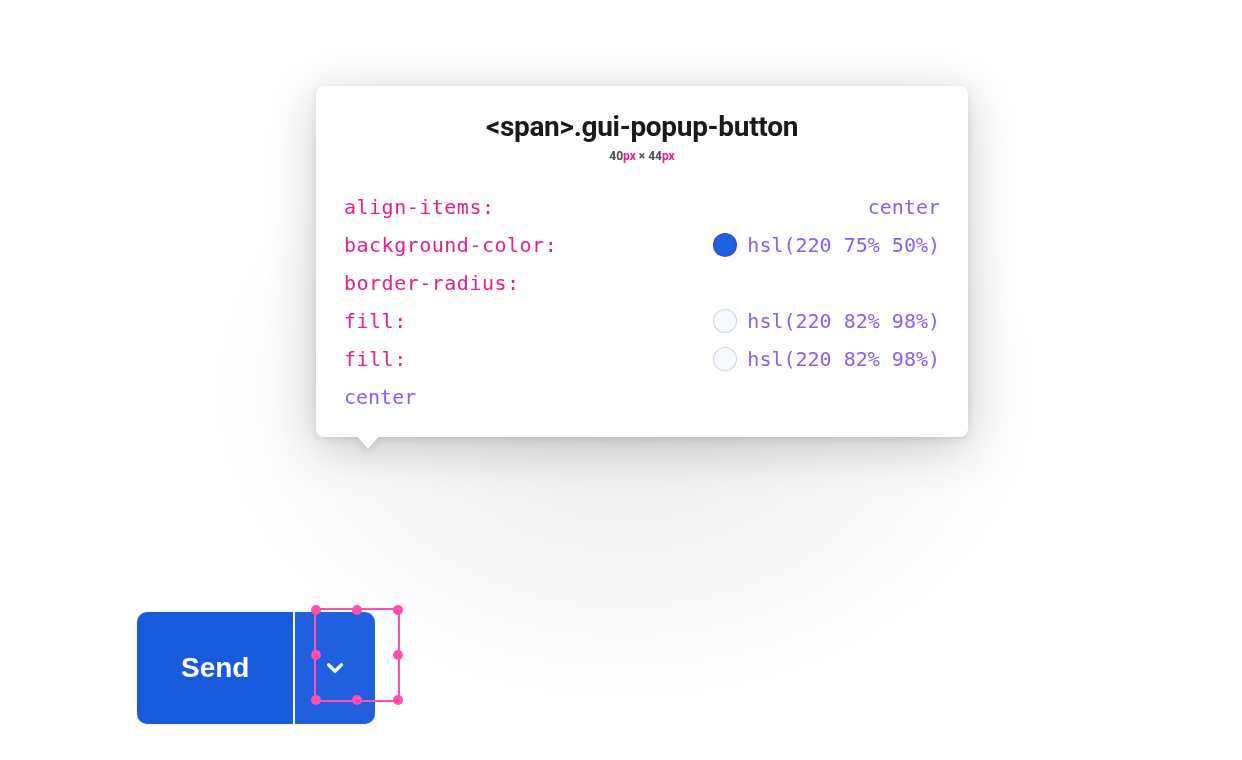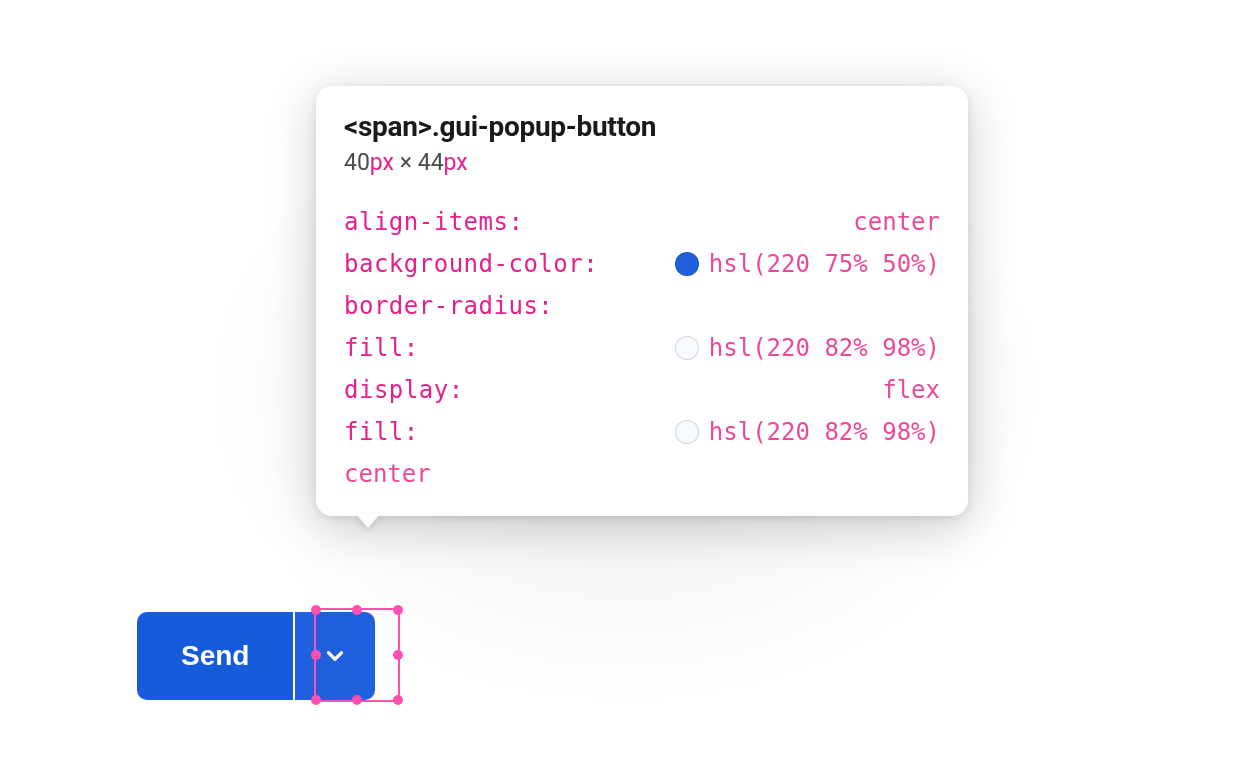--- a/index.html
+++ b/index.html
@@ -25,24 +25,25 @@
       background: radial-gradient(ellipse at center, rgba(0,0,0,0.08) 0%, rgba(0,0,0,0) 70%);
       z-index: 0;
     }
     
     .tooltip-panel {
       position: absolute;
       left: 316px;
       top: 86px;
       width: 652px;
       background: #ffffff;
-      border-radius: 16px;
+      border-radius: 8px;
       box-shadow: 0 10px 50px rgba(0,0,0,0.2), 0 2px 8px rgba(0,0,0,0.1);
       padding: 24px 28px 28px 28px;
       z-index: 10;
+      text-align: center;
     }
     
     .tooltip-arrow {
       position: absolute;
       left: 40px;
       bottom: -12px;
       width: 0;
       height: 0;
       border-left: 12px solid transparent;
       border-right: 12px solid transparent;
@@ -55,54 +56,54 @@
     }
     
     .selector-line {
       font-size: 28px;
       font-weight: 700;
       color: #1a1a1a;
       letter-spacing: -0.3px;
     }
     
     .dimensions-line {
-      font-size: 23px;
+      font-size: 12px;
       color: #4a4a4a;
       margin-top: 6px;
-      font-weight: 400;
+      font-weight: 700;
     }
     
     .dim-unit {
       color: #e91e8c;
     }
     
     .properties-list {
       display: flex;
       flex-direction: column;
       gap: 14px;
     }
     
     .prop-row {
       display: flex;
       align-items: center;
       justify-content: space-between;
       font-family: "SF Mono", Menlo, Monaco, Consolas, monospace;
-      font-size: 24px;
+      font-size: 20px;
     }
     
     .prop-name {
       color: #e91e8c;
       letter-spacing: 0.5px;
     }
     
     .prop-value-wrap {
       display: flex;
       align-items: center;
       gap: 10px;
-      color: #ec4899;
+      color: #8b5cf6;
     }
     
     .color-swatch {
       width: 24px;
       height: 24px;
       border-radius: 50%;
       border: 1px solid rgba(0,0,0,0.15);
       flex-shrink: 0;
     }
     
@@ -112,21 +113,21 @@
     
     .swatch-white {
       background: hsl(220, 82%, 98%);
     }
     
     .split-button {
       position: absolute;
       left: 137px;
       top: 612px;
       display: flex;
-      height: 88px;
+      height: 112px;
       z-index: 5;
     }
     
     .send-button {
       background: hsl(220, 80%, 48%);
       color: #ffffff;
       border: none;
       border-radius: 10px 0 0 10px;
       padding: 0 44px;
       font-size: 28px;
@@ -220,26 +221,20 @@
         <span class="prop-name">border-radius:</span>
       </div>
       <div class="prop-row">
         <span class="prop-name">fill:</span>
         <span class="prop-value-wrap">
           <span class="color-swatch swatch-white"></span>
           <span>hsl(220 82% 98%)</span>
         </span>
       </div>
       <div class="prop-row">
-        <span class="prop-name">display:</span>
-        <span class="prop-value-wrap">
-          <span>flex</span>
-        </span>
-      </div>
-      <div class="prop-row">
         <span class="prop-name">fill:</span>
         <span class="prop-value-wrap">
           <span class="color-swatch swatch-white"></span>
           <span>hsl(220 82% 98%)</span>
         </span>
       </div>
       <div class="prop-row">
         <span class="prop-value-wrap">
           <span>center</span>
         </span>

